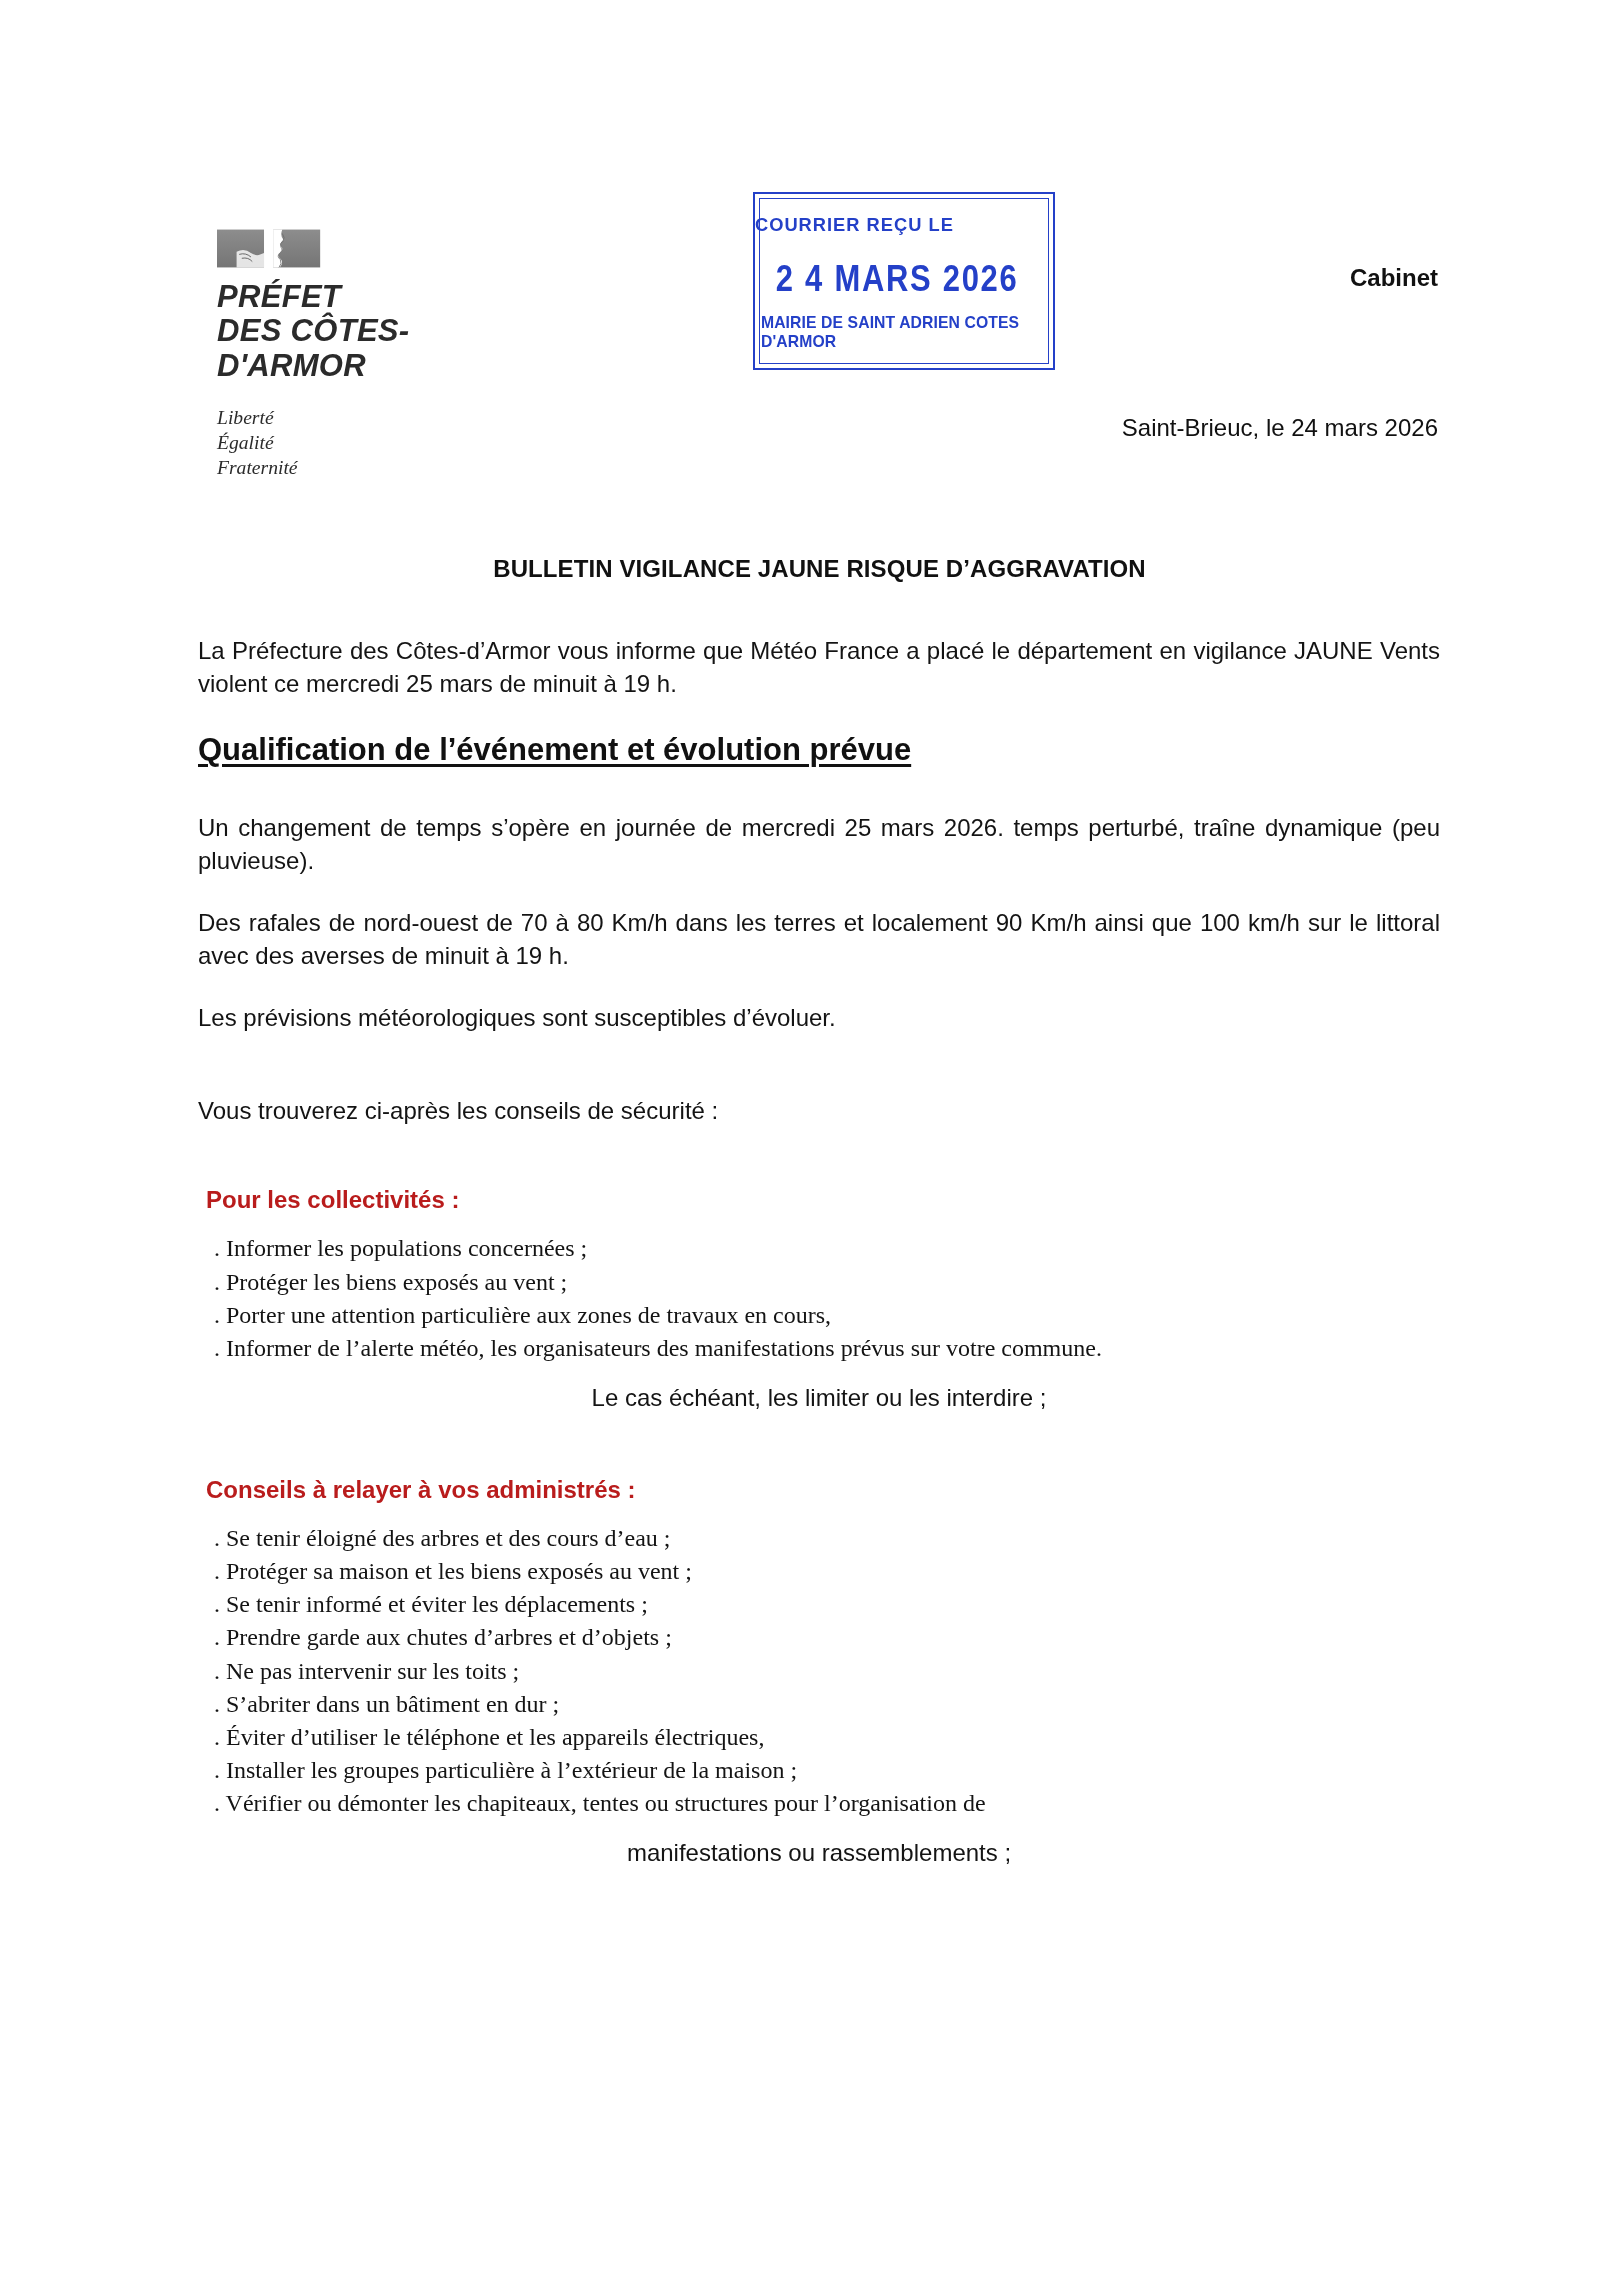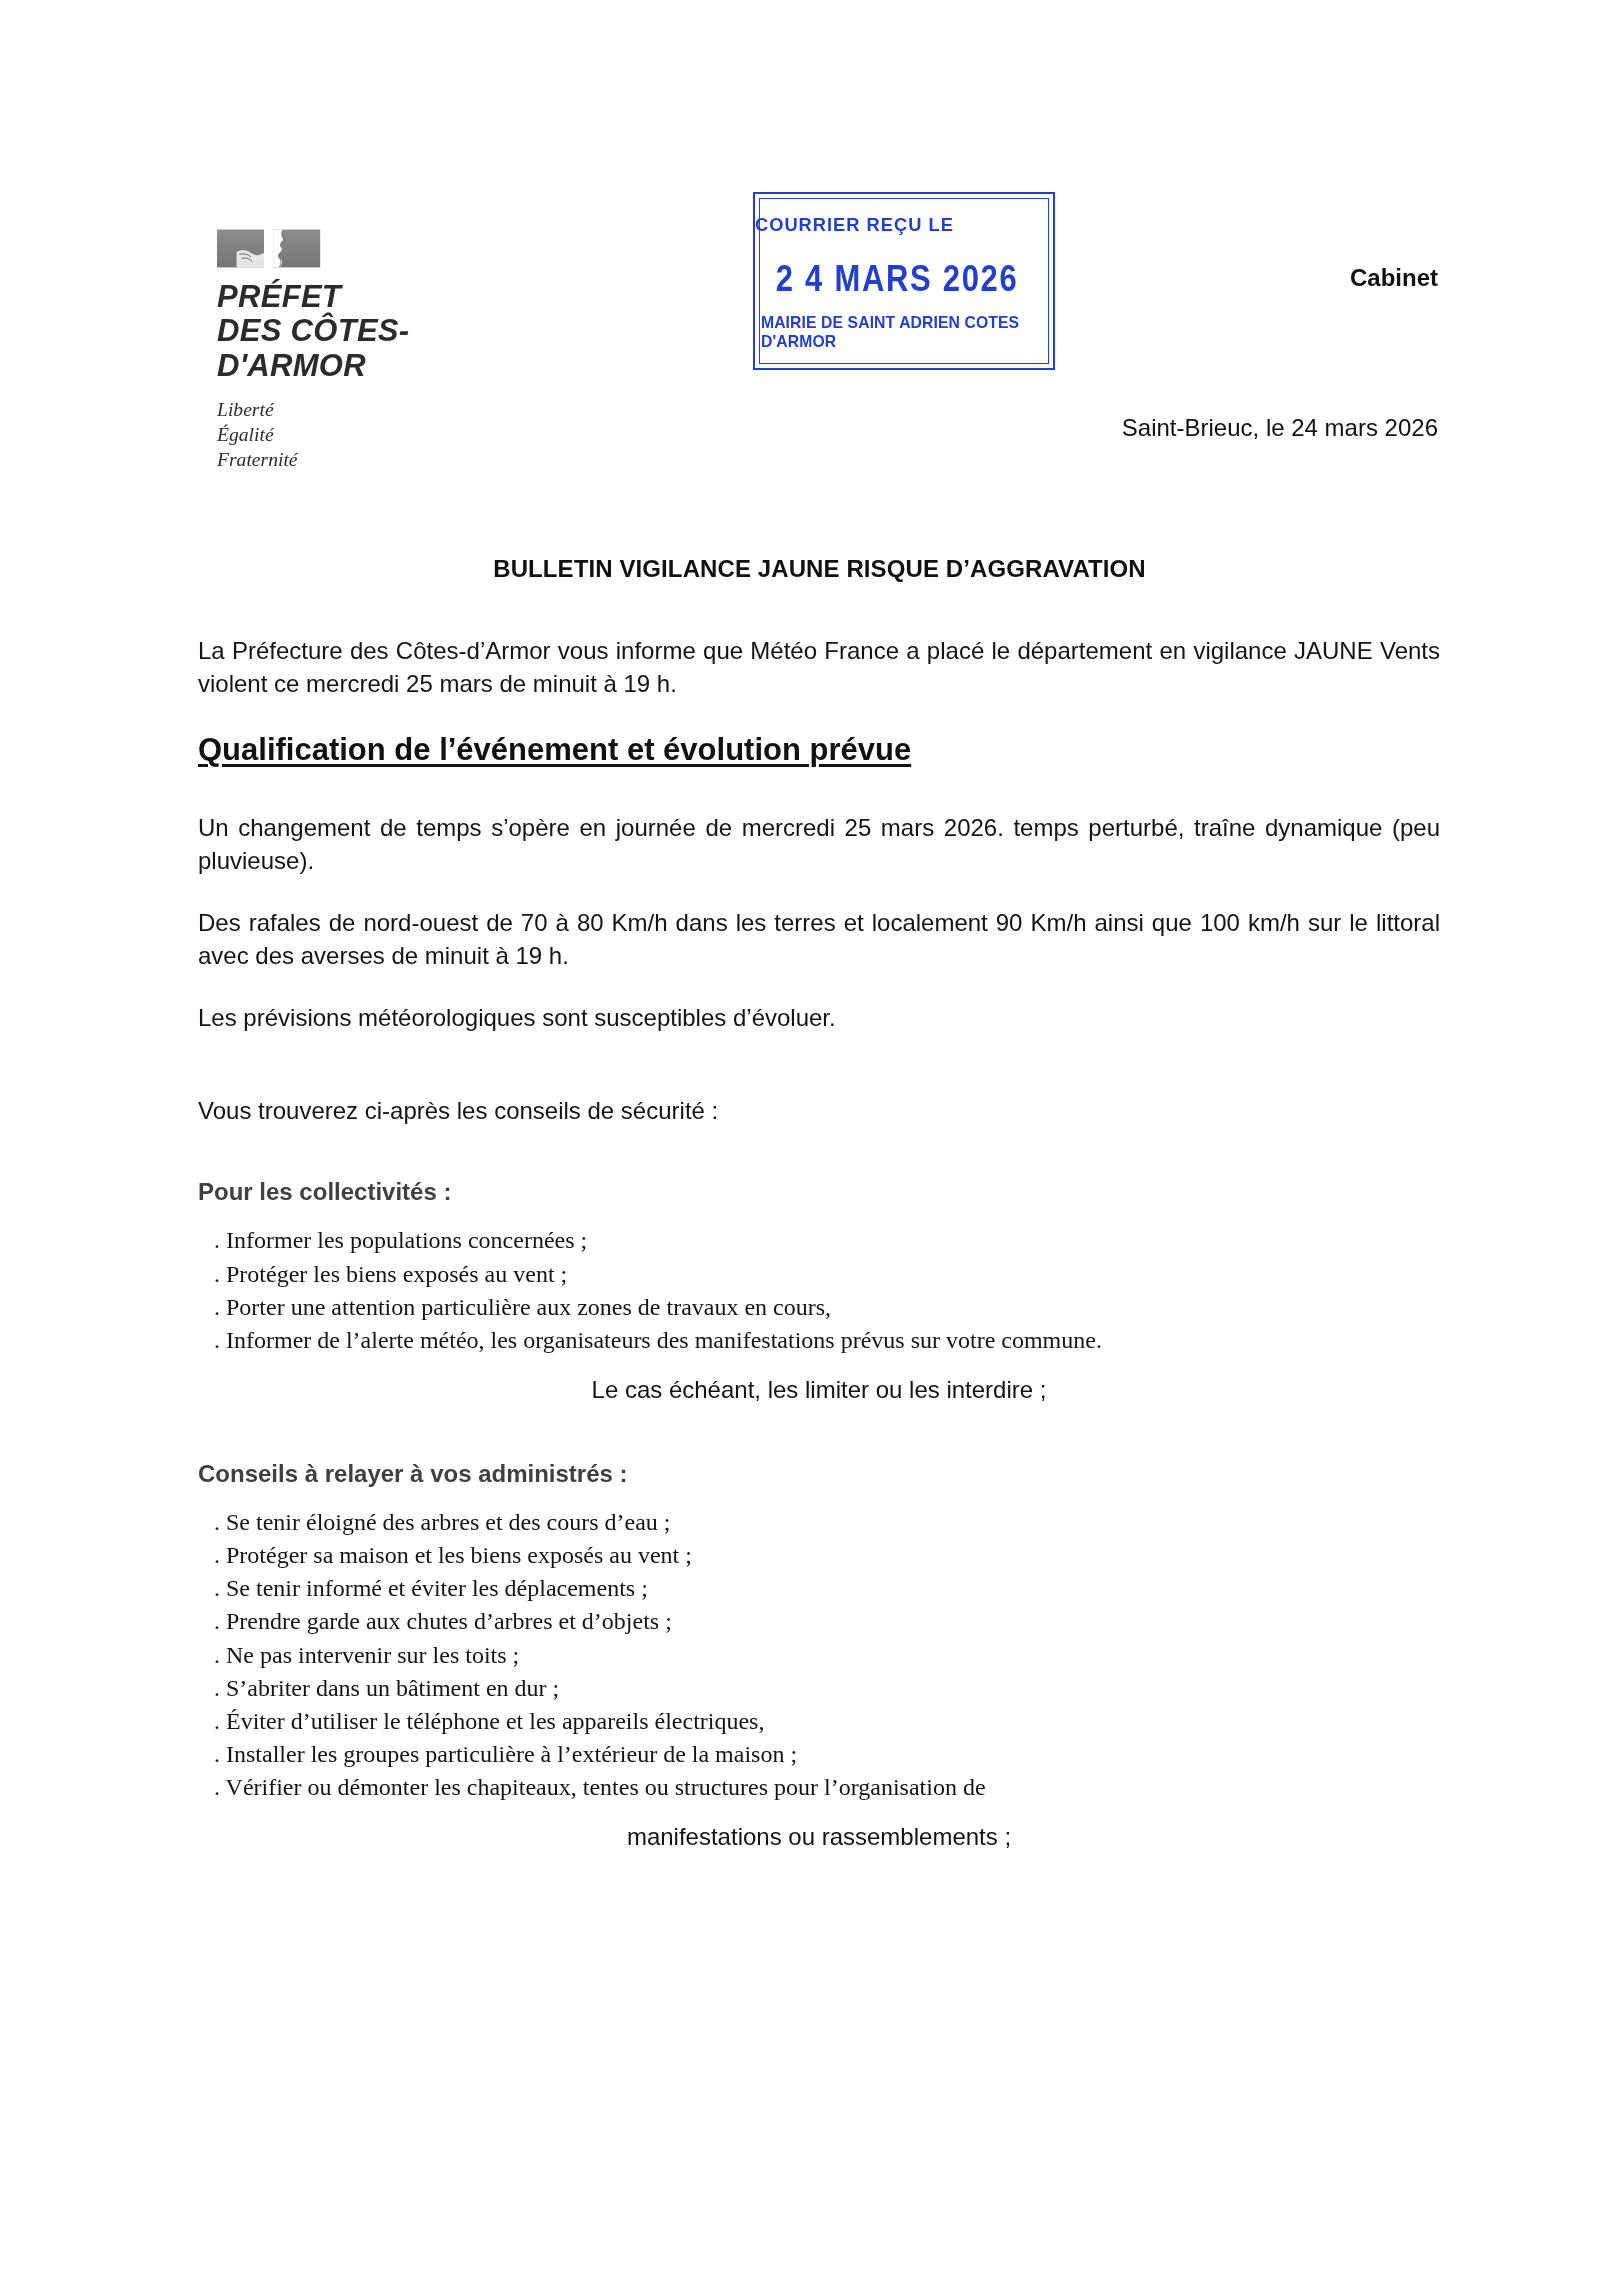--- a/index.html
+++ b/index.html
@@ -35,21 +35,21 @@
     font-family: "Liberation Sans", sans-serif;
     font-weight: 700;
     font-size: 31px;
     line-height: 1.12;
     letter-spacing: 0.3px;
     color: #2b2b2b;
     text-transform: uppercase;
     font-style: italic;
   }
   .devise {
-    margin-top: 13px;
+    margin-top: 21px;
     font-family: "Liberation Serif", serif;
     font-style: italic;
     font-size: 19.6px;
     line-height: 1.28;
     color: #2b2b2b;
   }
 
   
   .stamp {
     position: absolute;
@@ -147,24 +147,24 @@
 
   h2.section-head {
     margin: 0;
     font-size: 31px;
     font-weight: 700;
     text-decoration: underline;
     text-underline-offset: 3.9px;
     color: #111;
   }
   h3.list-head {
-    margin: 0;
-    font-size: 24px;
-    font-weight: 700;
-    color: #404040;
+    margin: 8px;
+    font-size: 24px;
+    font-weight: 700;
+    color: #b91c1c;
   }
   ul.dot-list {
     list-style: none;
     margin: 16px;
     padding: 0;
     font-family: Liberation Serif, serif;
   }
   ul.dot-list li {
     margin: 0;
     padding: 0;

